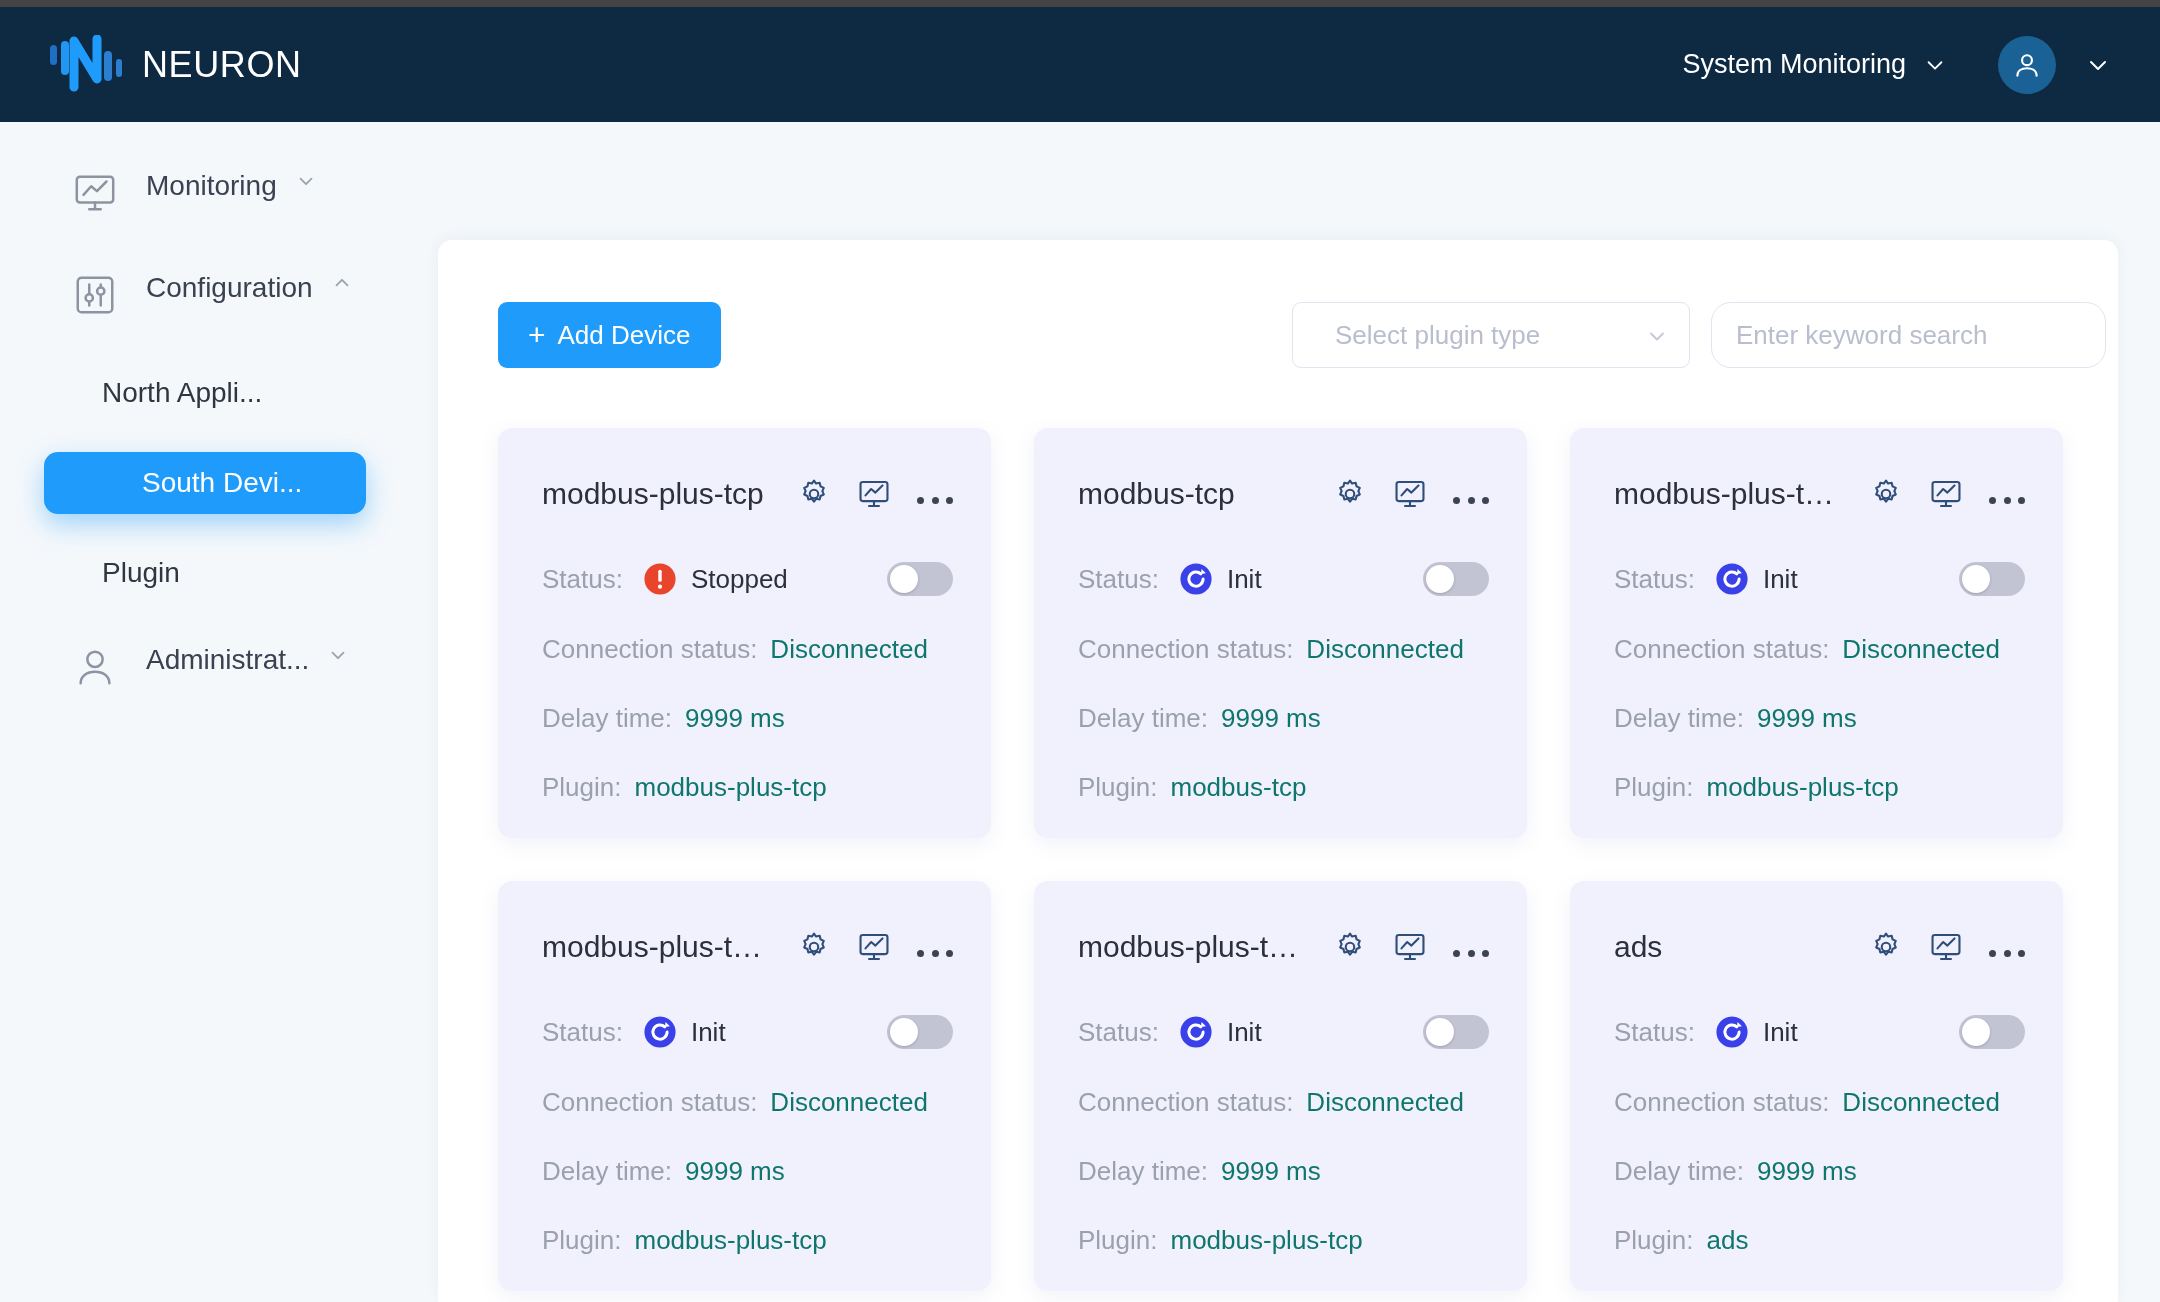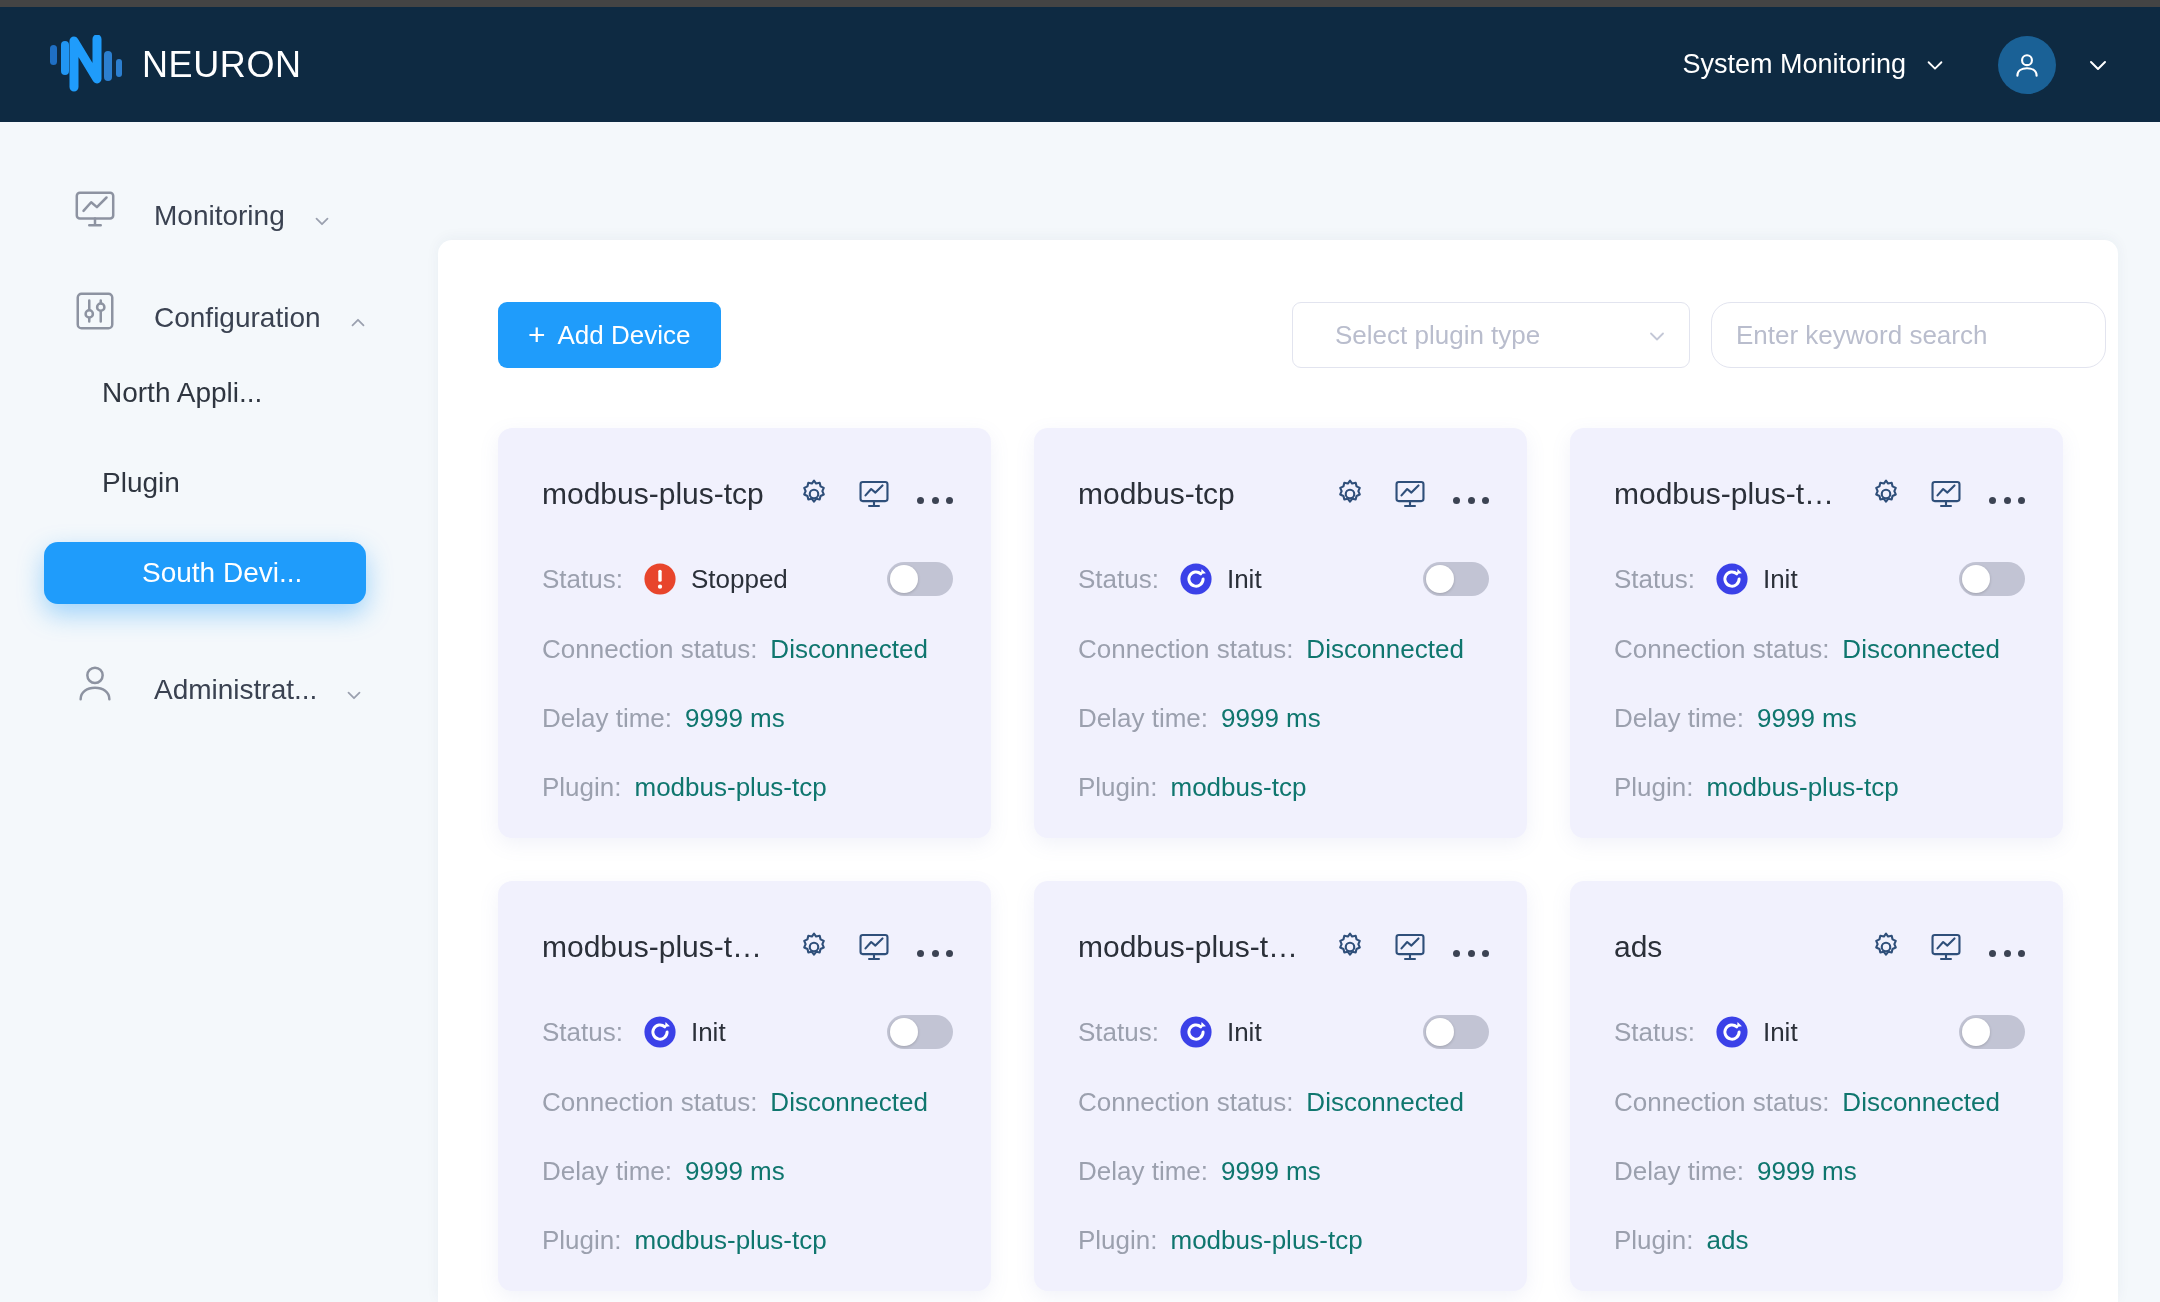--- a/index.html
+++ b/index.html
@@ -32,21 +32,21 @@
     width:58px;height:58px;border-radius:50%;background:#1a6196;
     margin-left:52px;display:flex;align-items:center;justify-content:center;
   }
   .avatar-caret{margin-left:30px;width:24px;height:24px;}
 
   
   .sidebar{
     position:absolute;left:0;top:122px;width:438px;height:1180px;background:#f4f8fb;
   }
   .nav-group{
-    display:flex;align-items:flex-end;height:62px;margin-top:40px;padding-left:72px;box-sizing:border-box;gap:8px;
+    display:flex;align-items:flex-start;height:62px;margin-top:40px;padding-left:72px;box-sizing:border-box;
   }
   .nav-group:first-child{margin-top:48px;}
   .nav-ico{width:46px;height:46px;margin-right:28px;flex:0 0 46px;}
   .nav-label{font-size:28px;color:#3a4251;white-space:nowrap;}
   .nav-caret{margin-left:18px;width:22px;height:22px;flex:0 0 22px;}
   .sub-item{
     height:62px;display:flex;align-items:center;padding-left:102px;box-sizing:border-box;
     font-size:28px;color:#2f3640;margin-top:28px;
   }
   .sub-item.active{
@@ -198,25 +198,25 @@
       <span class="nav-caret">
         <svg viewBox="0 0 24 24" width="22" height="22" fill="none" stroke="#9aa0ae" stroke-width="1.9" stroke-linecap="round" stroke-linejoin="round">
             <polyline points="6,14.5 12,8.5 18,14.5"></polyline>
           </svg>
       </span>
     </div>
 
     <div class="sub-item">
       <span>North Appli...</span>
     </div>
+    <div class="sub-item active">
+      <span>South Devi...</span>
+    </div>
     <div class="sub-item">
       <span>Plugin</span>
-    </div>
-    <div class="sub-item active">
-      <span>South Devi...</span>
     </div>
 
 
     <div class="nav-group">
       <span class="nav-ico">
         <svg viewBox="0 0 24 24" width="46" height="46" fill="none" stroke="#8d93a1" stroke-width="1.3">
           <circle cx="12" cy="8" r="4"></circle>
           <path d="M4.5 20.5c0-3.9 3.4-6 7.5-6s7.5 2.1 7.5 6" stroke-linecap="round"></path>
         </svg>
       </span>

